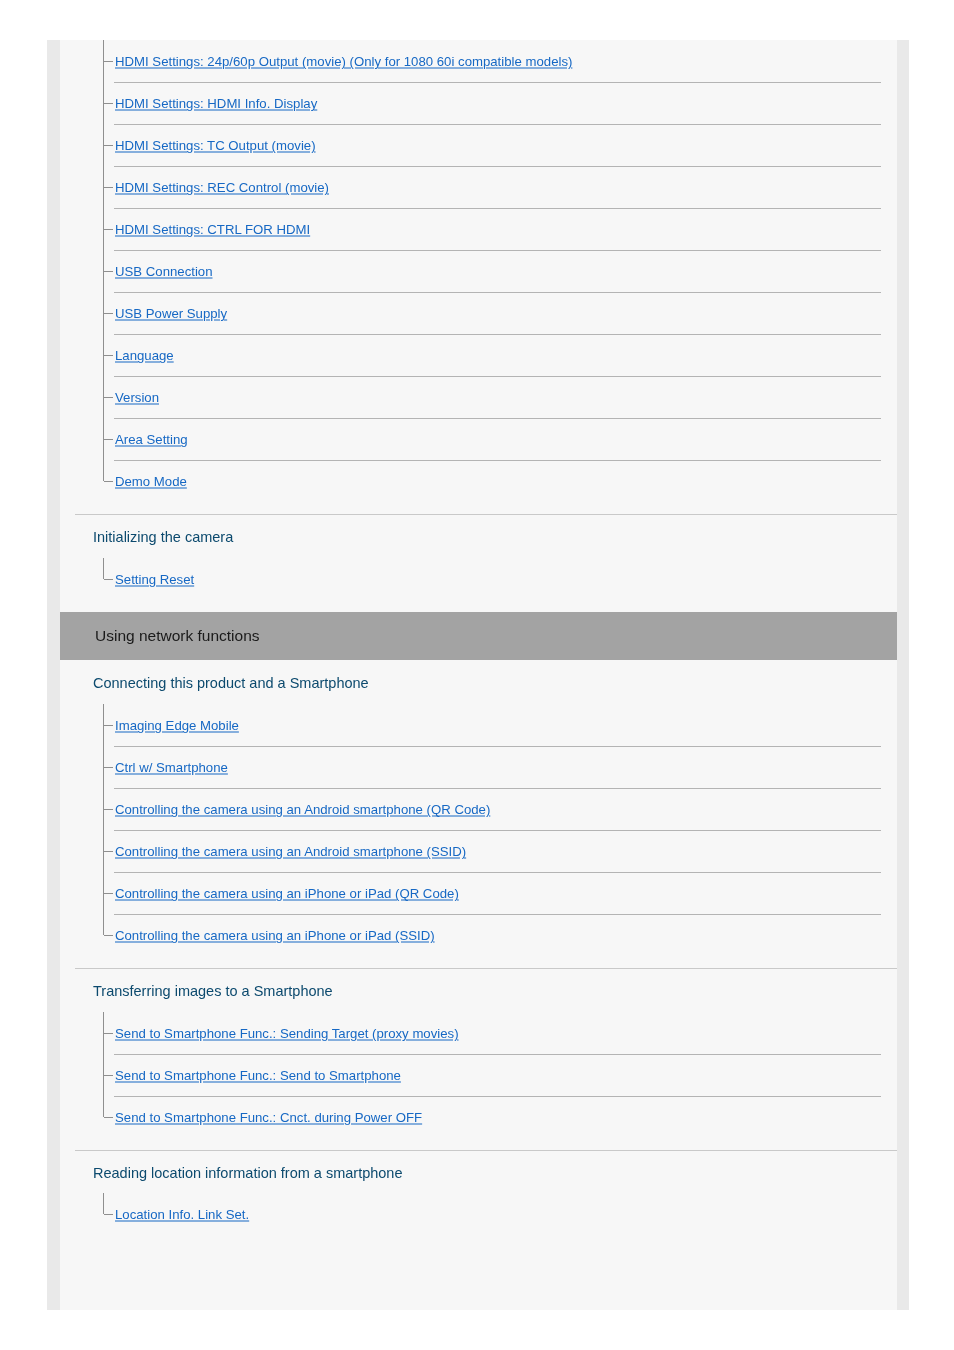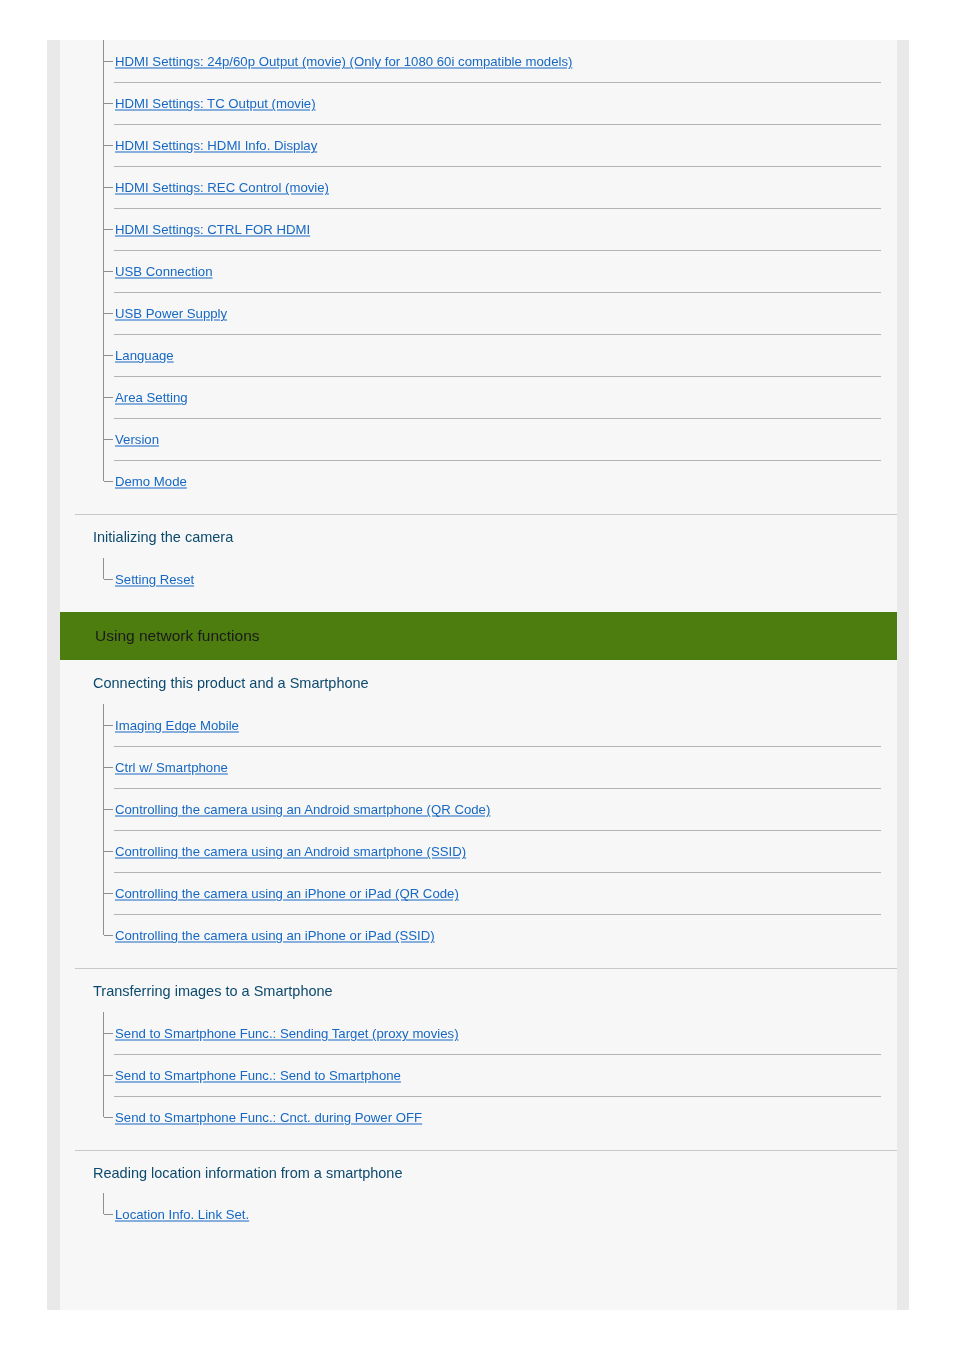--- a/index.html
+++ b/index.html
@@ -40,21 +40,21 @@
     top: 40px;
     width: 837px;           
     height: 1270px;
     background: #f7f7f7;
     box-sizing: border-box;
     overflow: hidden;
   }
 
   
   .band-heading {
-    background: #4d7c0f;
+    background: #a3a3a3;
     font-size: 15.5px;
     color: #1a1a1a;
     padding: 14px 0 14px 35px;
     line-height: 1.35;
     box-sizing: border-box;
   }
 
   
   .subsection {
     position: relative;
@@ -147,45 +147,45 @@
 <div id="page">
   <div id="shell"></div>
   <div id="content">
     <div id="toc">
         <div class="subsection">
           <ul class="tree trim">
             <li class="tree-item">
               <a class="tree-link">HDMI Settings: 24p/60p Output (movie) (Only for 1080 60i compatible models)</a>
             </li>
             <li class="tree-item">
+              <a class="tree-link">HDMI Settings: HDMI Info. Display</a>
+            </li>
+            <li class="tree-item">
               <a class="tree-link">HDMI Settings: TC Output (movie)</a>
             </li>
             <li class="tree-item">
-              <a class="tree-link">HDMI Settings: HDMI Info. Display</a>
-            </li>
-            <li class="tree-item">
               <a class="tree-link">HDMI Settings: REC Control (movie)</a>
             </li>
             <li class="tree-item">
               <a class="tree-link">HDMI Settings: CTRL FOR HDMI</a>
             </li>
             <li class="tree-item">
               <a class="tree-link">USB Connection</a>
             </li>
             <li class="tree-item">
               <a class="tree-link">USB Power Supply</a>
             </li>
             <li class="tree-item">
               <a class="tree-link">Language </a>
             </li>
             <li class="tree-item">
+              <a class="tree-link">Version</a>
+            </li>
+            <li class="tree-item">
               <a class="tree-link">Area Setting</a>
-            </li>
-            <li class="tree-item">
-              <a class="tree-link">Version</a>
             </li>
             <li class="tree-item">
               <a class="tree-link">Demo Mode</a>
             </li>
           </ul>
           <div class="tree-pad"></div>
         </div>
         <div class="subsection sep">
           <div class="sub-heading">Initializing the camera</div>
           <ul class="tree trim">

